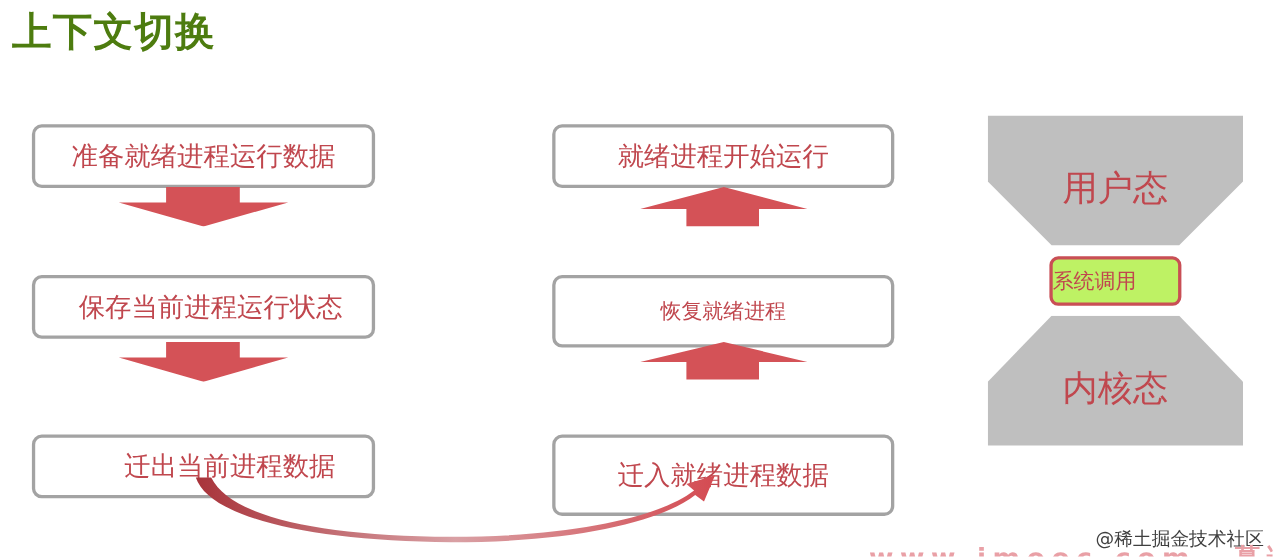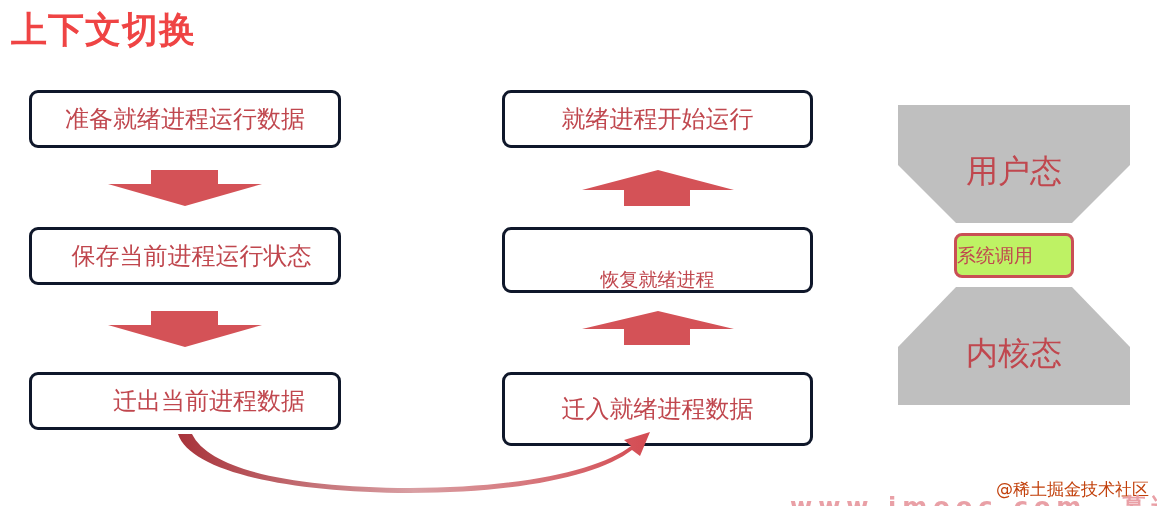--- a/index.html
+++ b/index.html
@@ -1,40 +1,40 @@
 <!DOCTYPE html>
 <html><head>
 <meta charset="utf-8">
 <style>
   html, body { margin:0; padding:0; }
   body {
     width:1157px; height:506px; background:#ffffff; position:relative; overflow:hidden;
     font-family:"DejaVu Sans", "Liberation Sans", sans-serif;
   }
   .title {
-    position:absolute; left:11px; top:8px; font-size:36px; font-weight:bold; color:#ef4444;
+    position:absolute; left:11px; top:8px; font-size:36px; font-weight:bold; color:#4d7c0f;
     letter-spacing:1px; line-height:44px;
   }
   .box {
-    position:absolute; box-sizing:border-box; border:3px solid #0f172a; border-radius:9px;
+    position:absolute; box-sizing:border-box; border:3px solid #a3a3a3; border-radius:9px;
     background:#fff; color:#c0474e; display:flex; align-items:center; justify-content:center;
-    text-align:center; font-size:24px; line-height:26px;
+    text-align:center; font-size:24px; line-height:26px;margin-top:23px;
   }
   .box.two-line { font-size:19px; line-height:22px; flex-direction:column; }
   .arrow { position:absolute; }
   .panel { position:absolute; }
   .panel-label {
     position:absolute; color:#c0474e; font-size:32px; text-align:center; width:100%;
   }
   .syscall {
     position:absolute; box-sizing:border-box; border:3px solid #c94f55; border-radius:8px;
     background:#bef264; color:#c0474e; font-size:19px; display:flex; align-items:center; justify-content:flex-start;
   }
   .watermark {
-    position:absolute; right:8px; top:478px; font-size:17px; color:#c2410c;
+    position:absolute; right:8px; top:478px; font-size:17px; color:#404040;
   }
   .wm-bottom {
     position:absolute; left:790px; top:495px; font-size:24px; font-weight:bold; color:#e9a0a6;
     letter-spacing:6px; line-height:24px; white-space:nowrap;
   }
 </style>
 </head>
 <body>
 
 <div class="title">上下文切换</div>
@@ -60,21 +60,21 @@
 </div>
 
 <div class="box" style="left:502px; top:90px; width:311px; height:58px;">
   <span>就绪进程开始运行</span>
 </div>
 
 <svg class="arrow" style="left:582px; top:170px;" width="152" height="36" viewBox="0 0 152 36">
   <polygon points="76,0 152,20 108,20 108,36 42,36 42,20 0,20" fill="#d45257"></polygon>
 </svg>
 
-<div class="box two-line" style="left:502px; top:227px; width:311px; height:66px;justify-content:flex-end;">
+<div class="box two-line" style="left:502px; top:227px; width:311px; height:66px;">
   <span>恢复就绪进程</span>
 </div>
 
 <svg class="arrow" style="left:582px; top:311px;" width="152" height="36" viewBox="0 0 152 36">
   <polygon points="76,0 152,18 108,18 108,34 42,34 42,18 0,18" fill="#d45257"></polygon>
 </svg>
 
 <div class="box" style="left:502px; top:372px; width:311px; height:74px;">
   <span>迁入就绪进程数据</span>
 </div>

